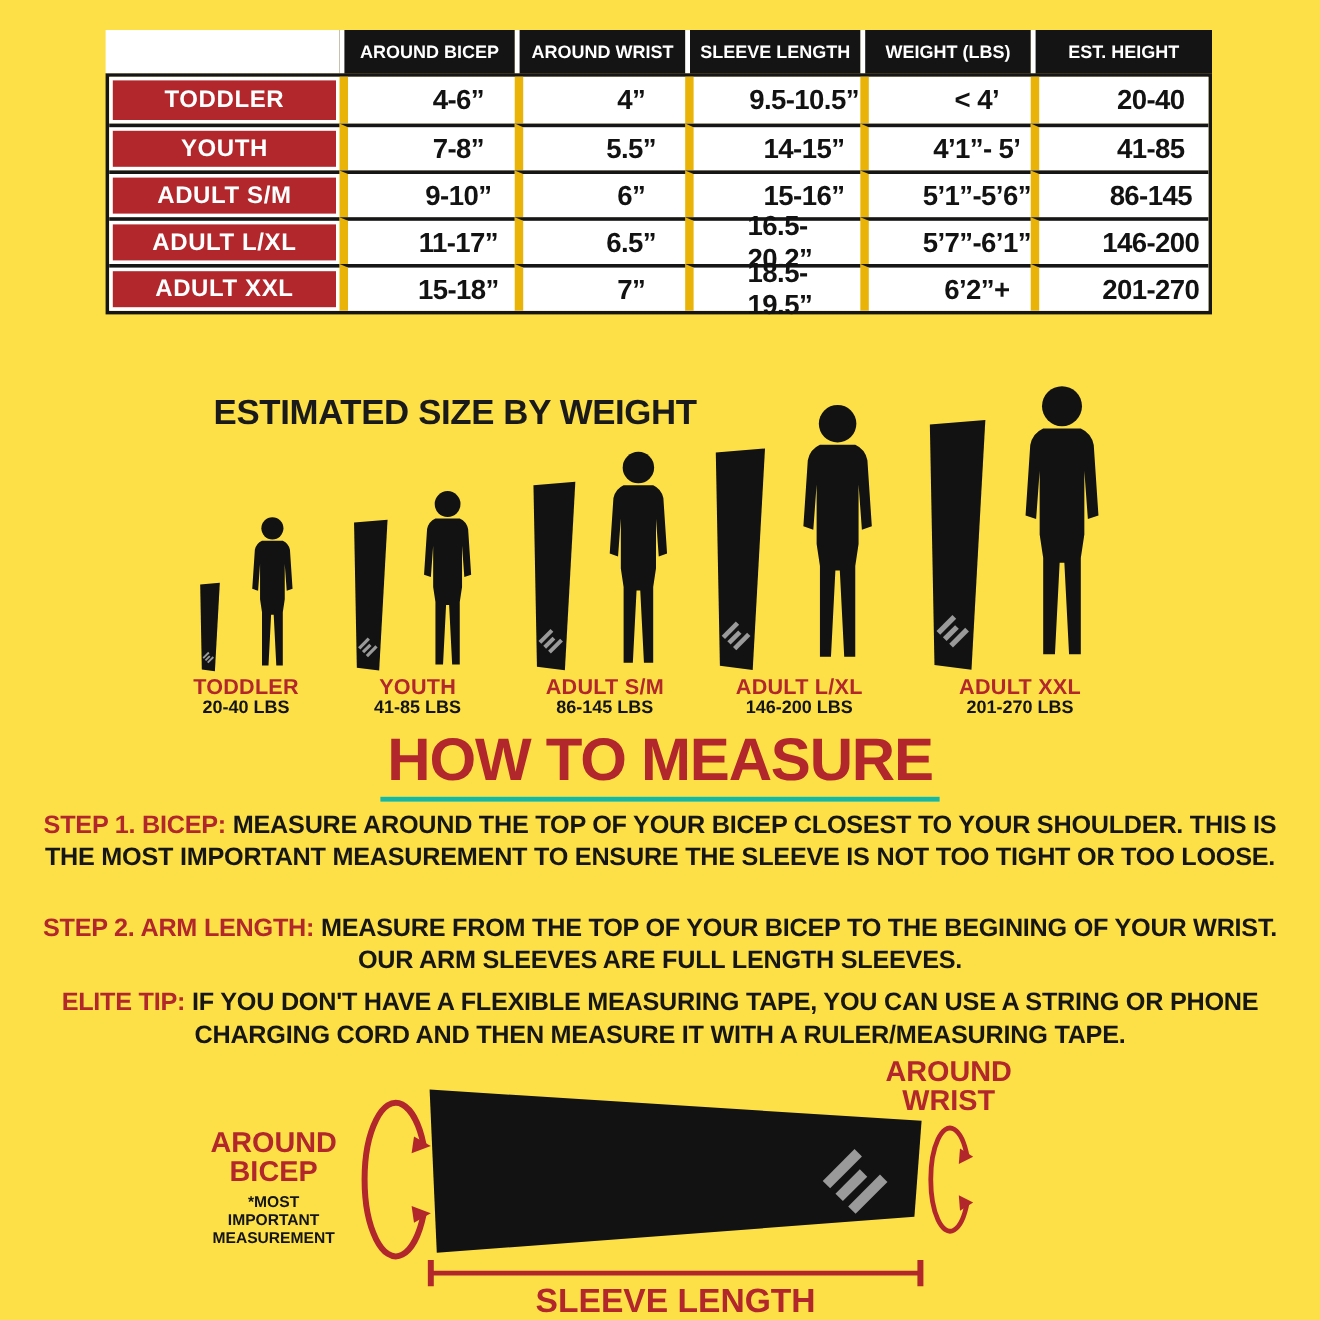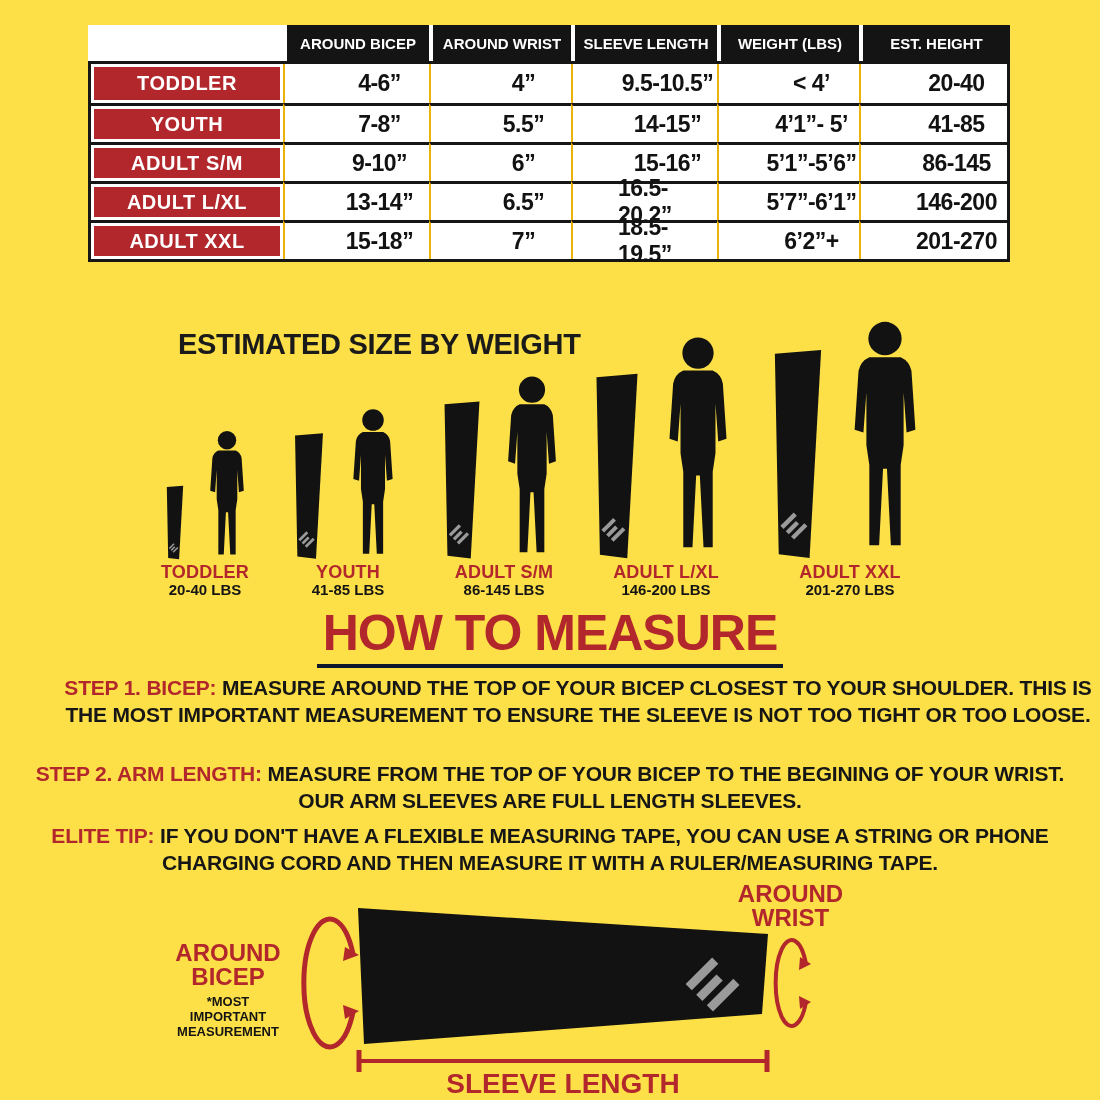--- a/index.html
+++ b/index.html
@@ -8,21 +8,21 @@
 
   
   .size-table{position:absolute;left:88px;top:25px;width:922px;}
   .thead{display:grid;grid-template-columns:195px 146px 142px 146px 142px 151px;height:36px;}
   .th{background:#141414;color:#fff;display:flex;align-items:center;justify-content:center;
       font-weight:800;font-size:15px;letter-spacing:0px;border-left:4px solid #fff;}
   .corner{background:#fff;}
   .tbody{border:3px solid #161616;display:grid;grid-template-columns:192px 146px 142px 146px 142px 148px;
          grid-auto-rows:39px;margin-top:0;}
   .cell{display:flex;align-items:center;justify-content:center;background:#fff;}
-  .cell.bl{border-left:2px solid #eab308;padding-left:45px;}
+  .cell.bl{border-left:7px solid #eab308;padding-left:45px;}
   .cell.bt{border-top:3px solid #161616;}
   .val{font-weight:800;font-size:23px;color:#121212;letter-spacing:-0.5px;}
   .labelcell{padding:3px;}
   .redbox{background:#B2272B;color:#fff;width:100%;height:100%;display:flex;align-items:center;
           justify-content:center;font-weight:800;font-size:20px;letter-spacing:0.5px;}
 
   
   .banner{position:absolute;left:141px;top:263px;width:810px;height:38px;border:4px solid #B2272B;
           display:flex;align-items:center;justify-content:center;font-weight:800;font-size:23px;
           color:#141414;letter-spacing:-0.3px;white-space:nowrap;}
@@ -31,21 +31,21 @@
   .est-heading{position:absolute;left:178px;top:328px;font-weight:800;font-size:29px;color:#1a1a1a;
                letter-spacing:-0.3px;}
   .group{position:absolute;display:flex;align-items:flex-end;gap:6px;}
   .glabel{position:absolute;width:170px;text-align:center;line-height:1.08;}
   .glabel .gname{color:#B2272B;font-weight:800;font-size:18px;letter-spacing:0.2px;}
   .glabel .gweight{color:#141414;font-weight:800;font-size:15px;}
 
   
   .htm{position:absolute;left:0;top:604px;width:1100px;text-align:center;}
   .htm span{display:inline-block;color:#B2272B;font-weight:800;font-size:50px;letter-spacing:-1px;
-            border-bottom:4px solid #0f172a;padding:0 6px 2px 6px;}
+            border-bottom:4px solid #14b8a6;padding:0 6px 2px 6px;}
   .step{position:absolute;left:30px;width:1040px;text-align:center;font-weight:800;font-size:21px;
         line-height:1.3;color:#161616;letter-spacing:-0.2px;}
   .lead{color:#B2272B;}
 
   
   .abs{position:absolute;}
   .redlab{color:#B2272B;font-weight:800;font-size:24px;line-height:1.0;text-align:center;white-space:pre-line;}
   .smallnote{color:#141414;font-weight:800;font-size:13px;line-height:1.15;text-align:center;white-space:pre-line;}
   .slv-len{color:#B2272B;font-weight:800;font-size:28px;text-align:center;letter-spacing:0px;}
 </style>
@@ -110,21 +110,21 @@
         </div>
       <div class="cell bl bt val">9-10”</div>
       <div class="cell bl bt val">6”</div>
       <div class="cell bl bt val">15-16”</div>
       <div class="cell bl bt val">5’1”-5’6”</div>
       <div class="cell bl bt val">86-145</div>
 
       <div class="cell bt labelcell">
           <div class="redbox">ADULT L/XL</div>
         </div>
-      <div class="cell bl bt val">13-14”</div>
+      <div class="cell bl bt val">11-17”</div>
       <div class="cell bl bt val">6.5”</div>
       <div class="cell bl bt val">16.5-20.2”</div>
       <div class="cell bl bt val">5’7”-6’1”</div>
       <div class="cell bl bt val">146-200</div>
 
       <div class="cell bt labelcell">
           <div class="redbox">ADULT XXL</div>
         </div>
       <div class="cell bl bt val">15-18”</div>
       <div class="cell bl bt val">7”</div>
@@ -199,21 +199,21 @@
   </div>
   <div class="glabel" style="left:765px;top:563px;">
     <div class="gname">ADULT XXL</div>
     <div class="gweight">201-270 LBS</div>
   </div>
 
   <div class="htm">
     <span>HOW TO MEASURE</span>
   </div>
 
-  <div class="step" style="top:674px;margin-left:28px;">
+  <div class="step" style="top:674px;">
     <span class="lead">STEP 1. BICEP:</span>
     <span>MEASURE AROUND THE TOP OF YOUR BICEP CLOSEST TO YOUR SHOULDER. THIS IS THE MOST IMPORTANT MEASUREMENT TO ENSURE THE SLEEVE IS NOT TOO TIGHT OR TOO LOOSE.</span>
   </div>
 
   <div class="step" style="top:760px;">
     <span class="lead">STEP 2. ARM LENGTH:</span>
     <span>MEASURE FROM THE TOP OF YOUR BICEP TO THE BEGINING OF YOUR WRIST. OUR ARM SLEEVES ARE FULL LENGTH SLEEVES.</span>
   </div>
 
   <div class="step" style="top:822px;">

